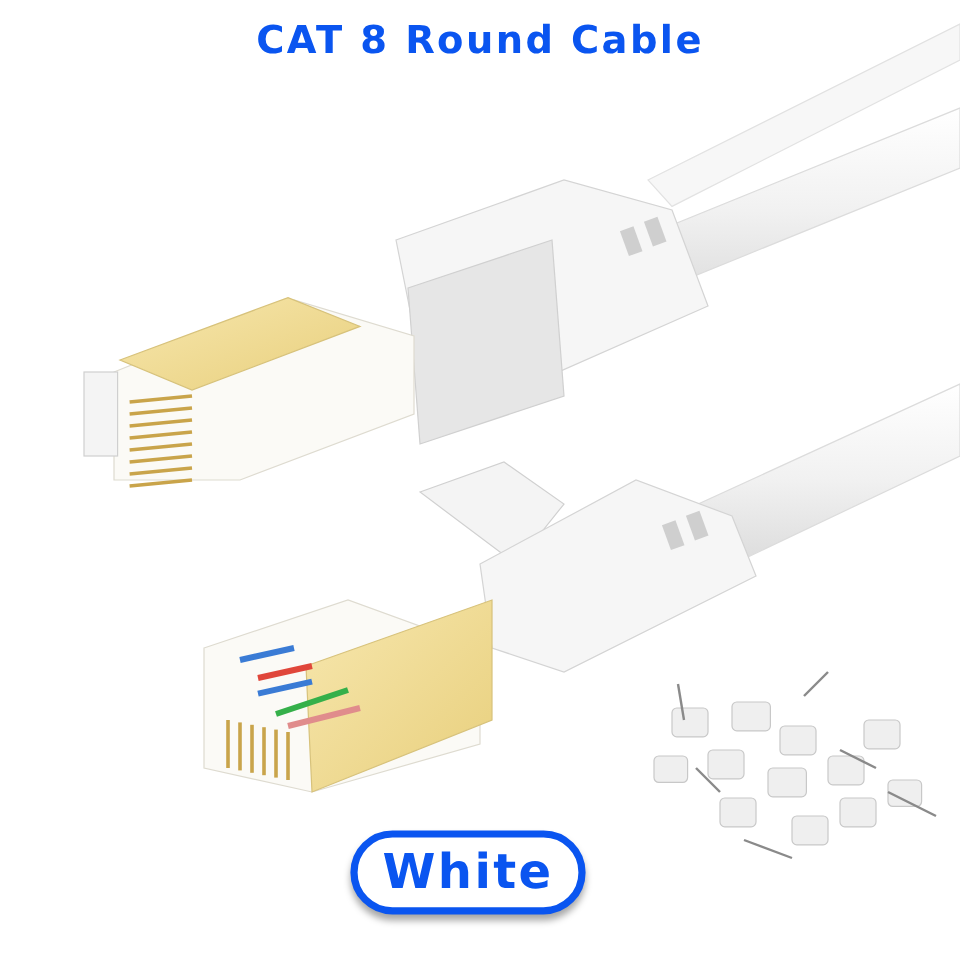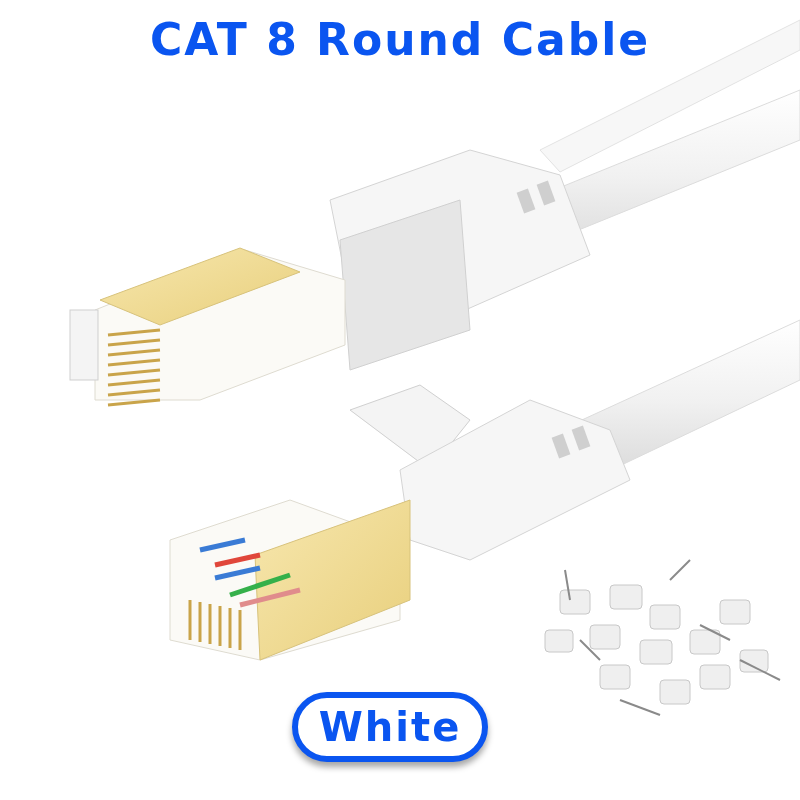--- a/index.html
+++ b/index.html
@@ -1,17 +1,17 @@
 <!DOCTYPE html>
 <html><head>
 <meta charset="utf-8">
 <style>
   html, body { margin:0; padding:0; background:#ffffff; }
   body { width:800px; height:800px; position:relative; overflow:hidden; font-family:"DejaVu Sans", sans-serif; }
-  .title { position:absolute; left:0; top:14px; width:800px; text-align:center; font-weight:bold; font-size:44px; letter-spacing:2px; }
+  .title { position:absolute; left:0; top:14px; width:800px; text-align:center; font-weight:bold; font-size:32px; letter-spacing:2px; }
   .scene { position:absolute; left:0; top:0; width:800px; height:800px; }
   .badge { position:absolute; left:292px; top:692px; width:196px; height:70px; border-radius:36px; border:6px solid; box-sizing:border-box; background:#fff; box-shadow:0 5px 6px rgba(0,0,0,0.35); display:flex; align-items:center; justify-content:center; font-weight:bold; font-size:40px; letter-spacing:2px; }
 </style>
 </head>
 <body>
 
 <svg class="scene" viewBox="0 0 800 800" xmlns="http://www.w3.org/2000/svg">
   <defs>
     <linearGradient id="cab" x1="0" y1="0" x2="0" y2="1">
       <stop offset="0" stop-color="#ffffff"></stop>

